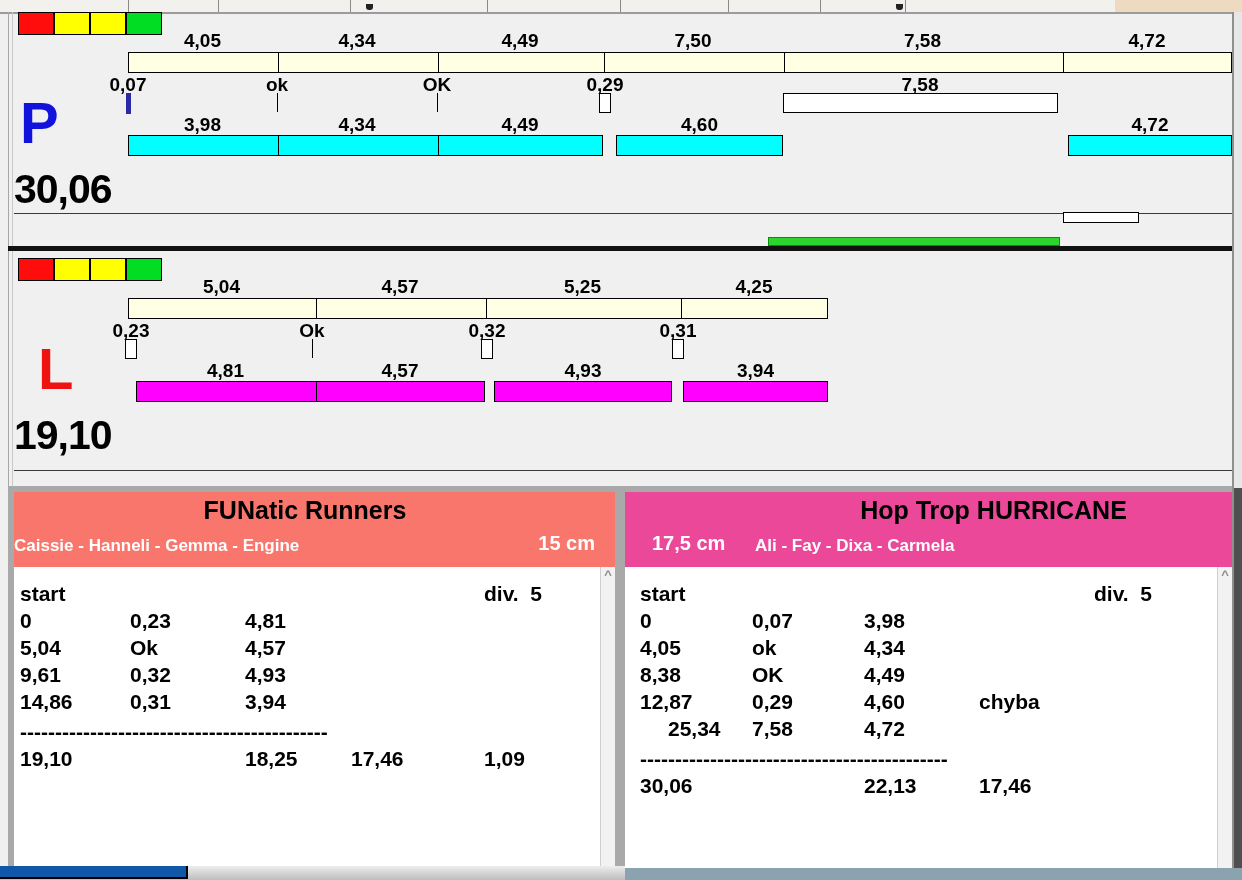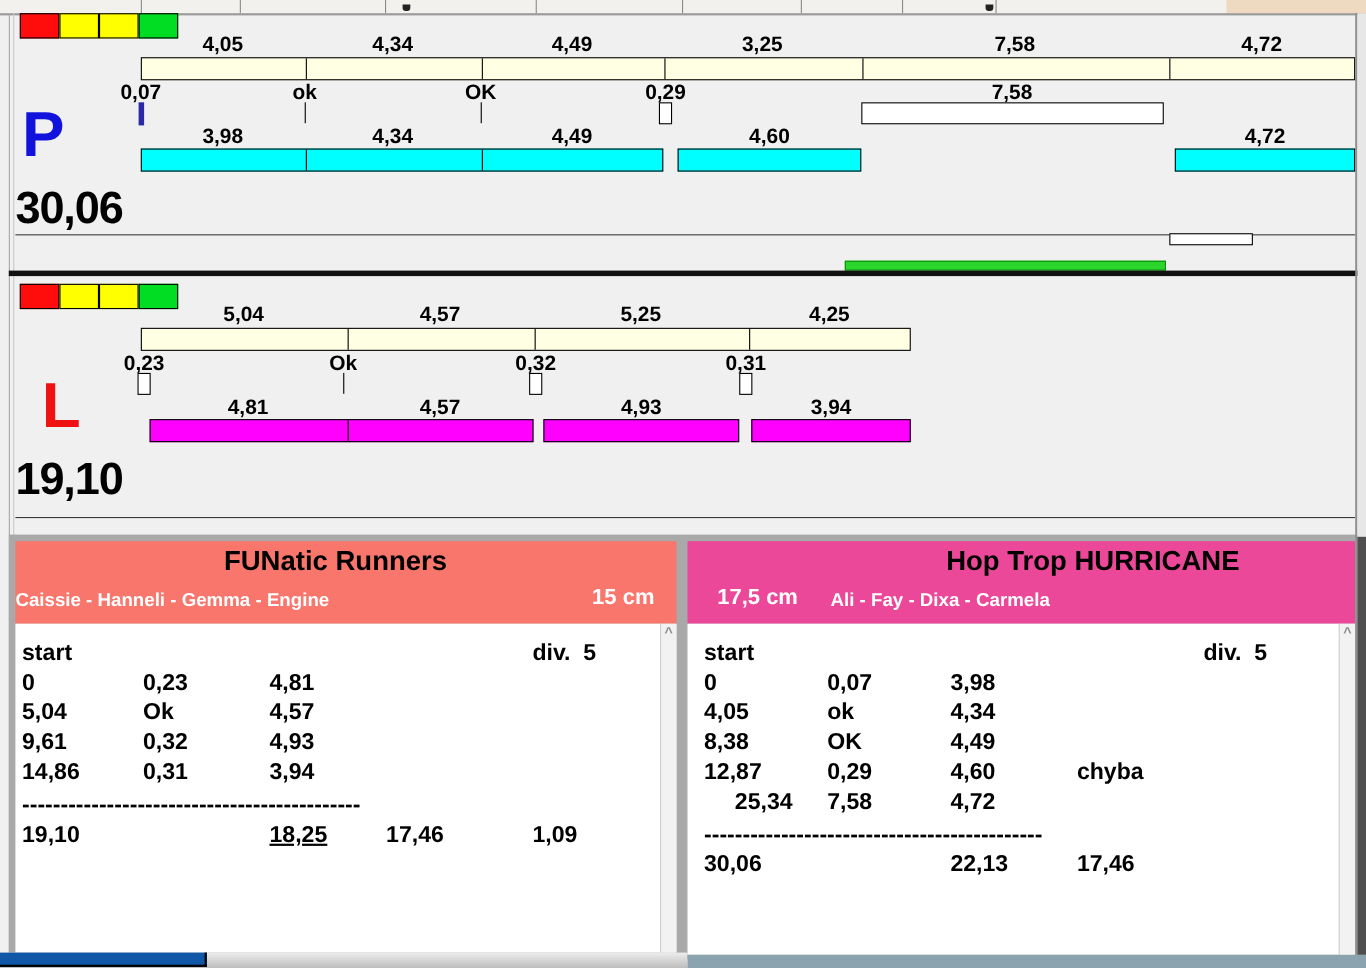--- a/index.html
+++ b/index.html
@@ -70,21 +70,21 @@
       <div style="position: absolute; left: 128px; top: 40px; width: 1104px; height: 21px; background: rgb(255, 255, 228); border: 1px solid rgb(0, 0, 0); box-sizing: border-box;">
         <div style="position: absolute; left: 149px; top: 0px; width: 1px; height: 19px; background: rgb(0, 0, 0);"></div>
         <div style="position: absolute; left: 309px; top: 0px; width: 1px; height: 19px; background: rgb(0, 0, 0);"></div>
         <div style="position: absolute; left: 475px; top: 0px; width: 1px; height: 19px; background: rgb(0, 0, 0);"></div>
         <div style="position: absolute; left: 655px; top: 0px; width: 1px; height: 19px; background: rgb(0, 0, 0);"></div>
         <div style="position: absolute; left: 934px; top: 0px; width: 1px; height: 19px; background: rgb(0, 0, 0);"></div>
       </div>
       <div style="position: absolute; left: 202.5px; top: 18px; font-weight: bold; font-size: 19px; transform: translateX(-50%); white-space: nowrap;">4,05</div>
       <div style="position: absolute; left: 357px; top: 18px; font-weight: bold; font-size: 19px; transform: translateX(-50%); white-space: nowrap;">4,34</div>
       <div style="position: absolute; left: 520px; top: 18px; font-weight: bold; font-size: 19px; transform: translateX(-50%); white-space: nowrap;">4,49</div>
-      <div style="position: absolute; left: 693px; top: 18px; font-weight: bold; font-size: 19px; transform: translateX(-50%); white-space: nowrap;">3,25</div>
+      <div style="position: absolute; left: 693px; top: 18px; font-weight: bold; font-size: 19px; transform: translateX(-50%); white-space: nowrap;">7,50</div>
       <div style="position: absolute; left: 922.5px; top: 18px; font-weight: bold; font-size: 19px; transform: translateX(-50%); white-space: nowrap;">7,58</div>
       <div style="position: absolute; left: 1147px; top: 18px; font-weight: bold; font-size: 19px; transform: translateX(-50%); white-space: nowrap;">4,72</div>
       <div style="position: absolute; left: 128px; top: 62px; font-weight: bold; font-size: 19px; transform: translateX(-50%); white-space: nowrap;">0,07</div>
       <div style="position: absolute; left: 126px; top: 81px; width: 5px; height: 21px; background: rgb(42, 42, 168);"></div>
       <div style="position: absolute; left: 277px; top: 62px; font-weight: bold; font-size: 19px; transform: translateX(-50%); white-space: nowrap;">ok</div>
       <div style="position: absolute; left: 277px; top: 81px; width: 1px; height: 19px; background: rgb(0, 0, 0);"></div>
       <div style="position: absolute; left: 437px; top: 62px; font-weight: bold; font-size: 19px; transform: translateX(-50%); white-space: nowrap;">OK</div>
       <div style="position: absolute; left: 437px; top: 81px; width: 1px; height: 19px; background: rgb(0, 0, 0);"></div>
       <div style="position: absolute; left: 605px; top: 62px; font-weight: bold; font-size: 19px; transform: translateX(-50%); white-space: nowrap;">0,29</div>
       <div style="position: absolute; left: 599px; top: 81px; width: 12px; height: 20px; background: rgb(255, 255, 255); border: 1px solid rgb(0, 0, 0); box-sizing: border-box;"></div>
@@ -165,21 +165,21 @@
         <div style="position: absolute; left: 116px; top: 69px; white-space: pre;">Ok</div>
         <div style="position: absolute; left: 231px; top: 69px; white-space: pre;">4,57</div>
         <div style="position: absolute; left: 6px; top: 96px; white-space: pre;">9,61</div>
         <div style="position: absolute; left: 116px; top: 96px; white-space: pre;">0,32</div>
         <div style="position: absolute; left: 231px; top: 96px; white-space: pre;">4,93</div>
         <div style="position: absolute; left: 6px; top: 123px; white-space: pre;">14,86</div>
         <div style="position: absolute; left: 116px; top: 123px; white-space: pre;">0,31</div>
         <div style="position: absolute; left: 231px; top: 123px; white-space: pre;">3,94</div>
         <div style="position: absolute; left: 6px; top: 153px; white-space: pre;">--------------------------------------------</div>
         <div style="position: absolute; left: 6px; top: 180px; white-space: pre;">19,10</div>
-        <div style="position: absolute; left: 231px; top: 180px; white-space: pre; text-decoration: underline;">18,25</div>
+        <div style="position: absolute; left: 231px; top: 180px; white-space: pre;">18,25</div>
         <div style="position: absolute; left: 337px; top: 180px; white-space: pre;">17,46</div>
         <div style="position: absolute; left: 470px; top: 180px; white-space: pre;">1,09</div>
       </div>
   </div>
 
   <div class="panel" style="left:625px;width:607px;height:376px;">
     <div class="panel-header" id="hdr-right" style="background: #ec4899;">
       <div class="team-title" style="left:130px;width:477px;">Hop Trop HURRICANE</div>
       <div class="dogs-line" style="left:130px;width:477px;">Ali - Fay - Dixa - Carmela</div>
       <div class="height-label" style="left:27px;">17,5 cm</div>

